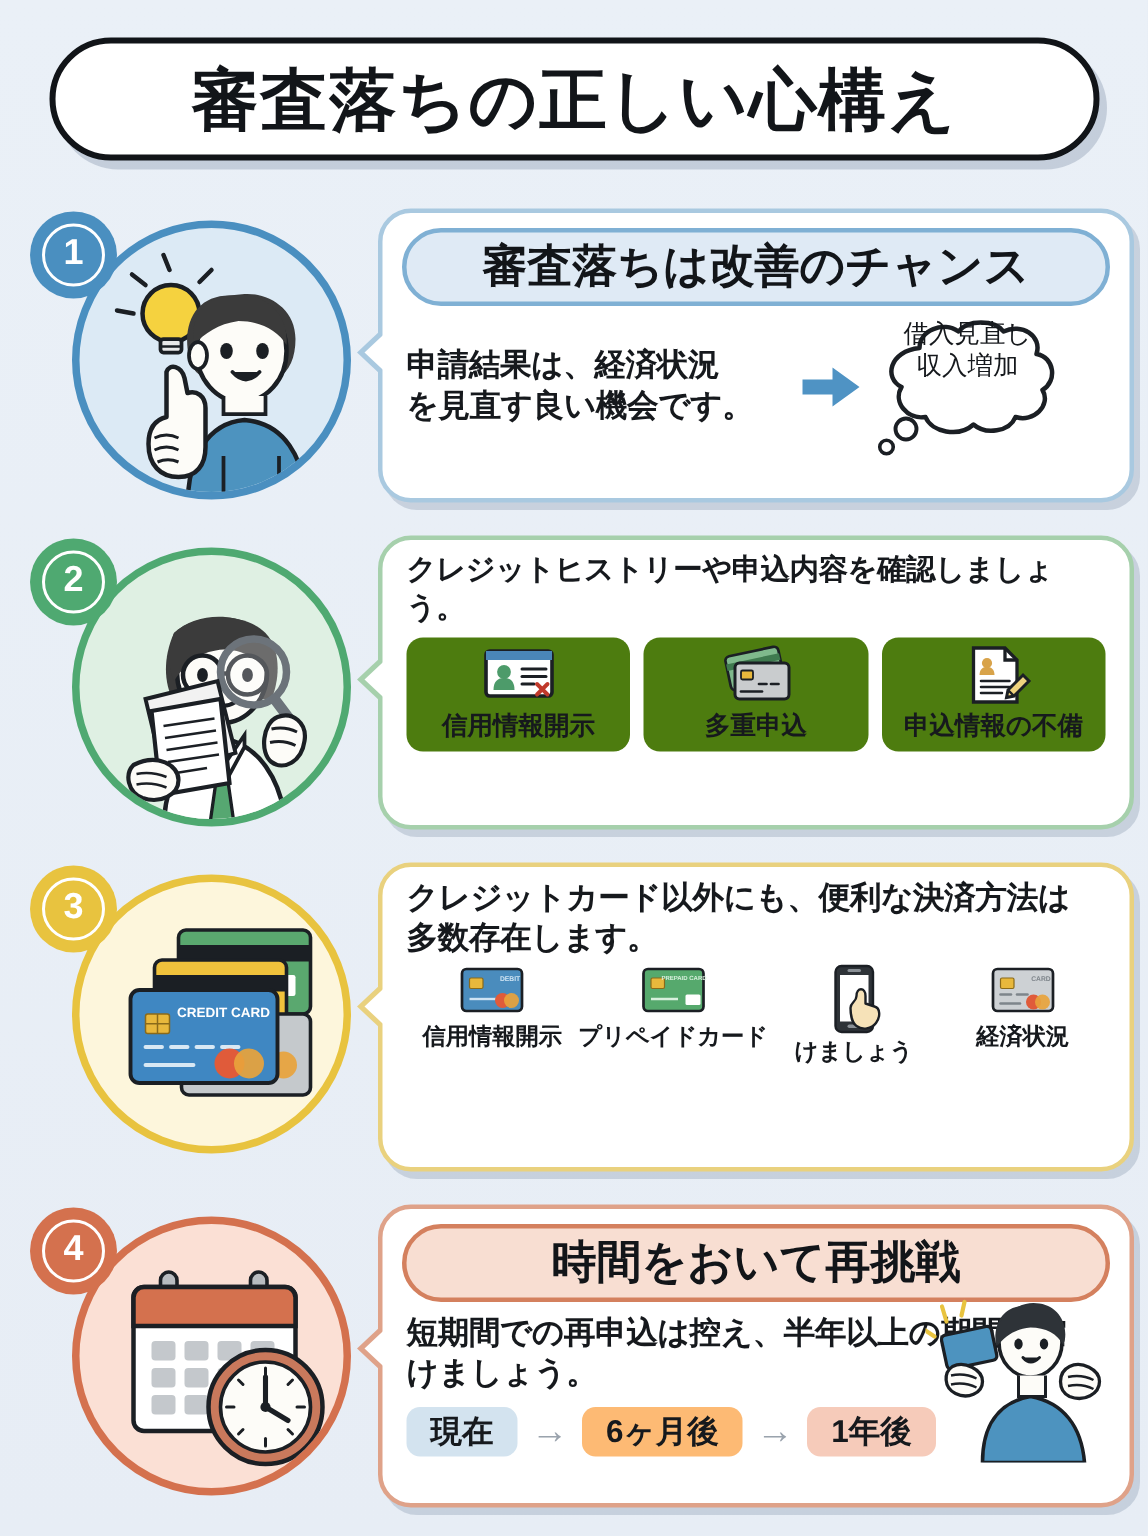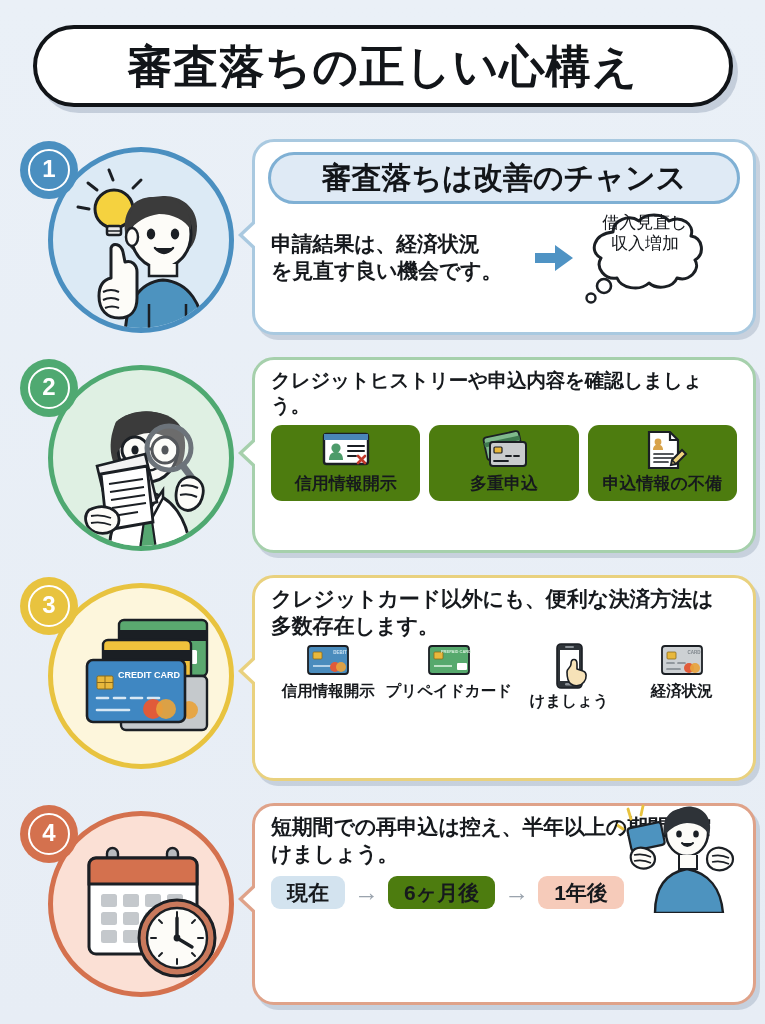--- a/index.html
+++ b/index.html
@@ -512,28 +512,31 @@
         </svg>
       </div>
       <div class="badge" style="--ring:#d4714e;">
         <span>4</span>
       </div>
     </div>
 
     <div class="card" style="--ring:#dfa289; --headfill:#f8ded2;">
       <div class="notch"></div>
       <div class="notch-in"></div>
+      <div class="card-head" style="--ring:#d4805e;">
+        <span>時間をおいて再挑戦</span>
+      </div>
       <div class="card-body">
         <div class="body-text">短期間での再申込は控え、半年以上の期間を空</div>
         <div class="body-text">けましょう。</div>
 
         <div class="timeline">
           <div class="tl-pill" style="background:#d3e3ef;">現在</div>
           <div class="tl-arrow">→</div>
-          <div class="tl-pill" style="background:#4d7c0f;">6ヶ月後</div>
+          <div class="tl-pill" style="background:#fdba74;">6ヶ月後</div>
           <div class="tl-arrow">→</div>
           <div class="tl-pill" style="background:#f6cbba;">1年後</div>
         </div>
 
         <div class="person4">
           <svg width="132" height="112" viewBox="0 0 132 112">
 
             <g stroke="#e8c33f" stroke-width="2.8" stroke-linecap="round">
               <line x1="14" y1="18" x2="11" y2="8"></line>
               <line x1="24" y1="14" x2="26" y2="5"></line>

